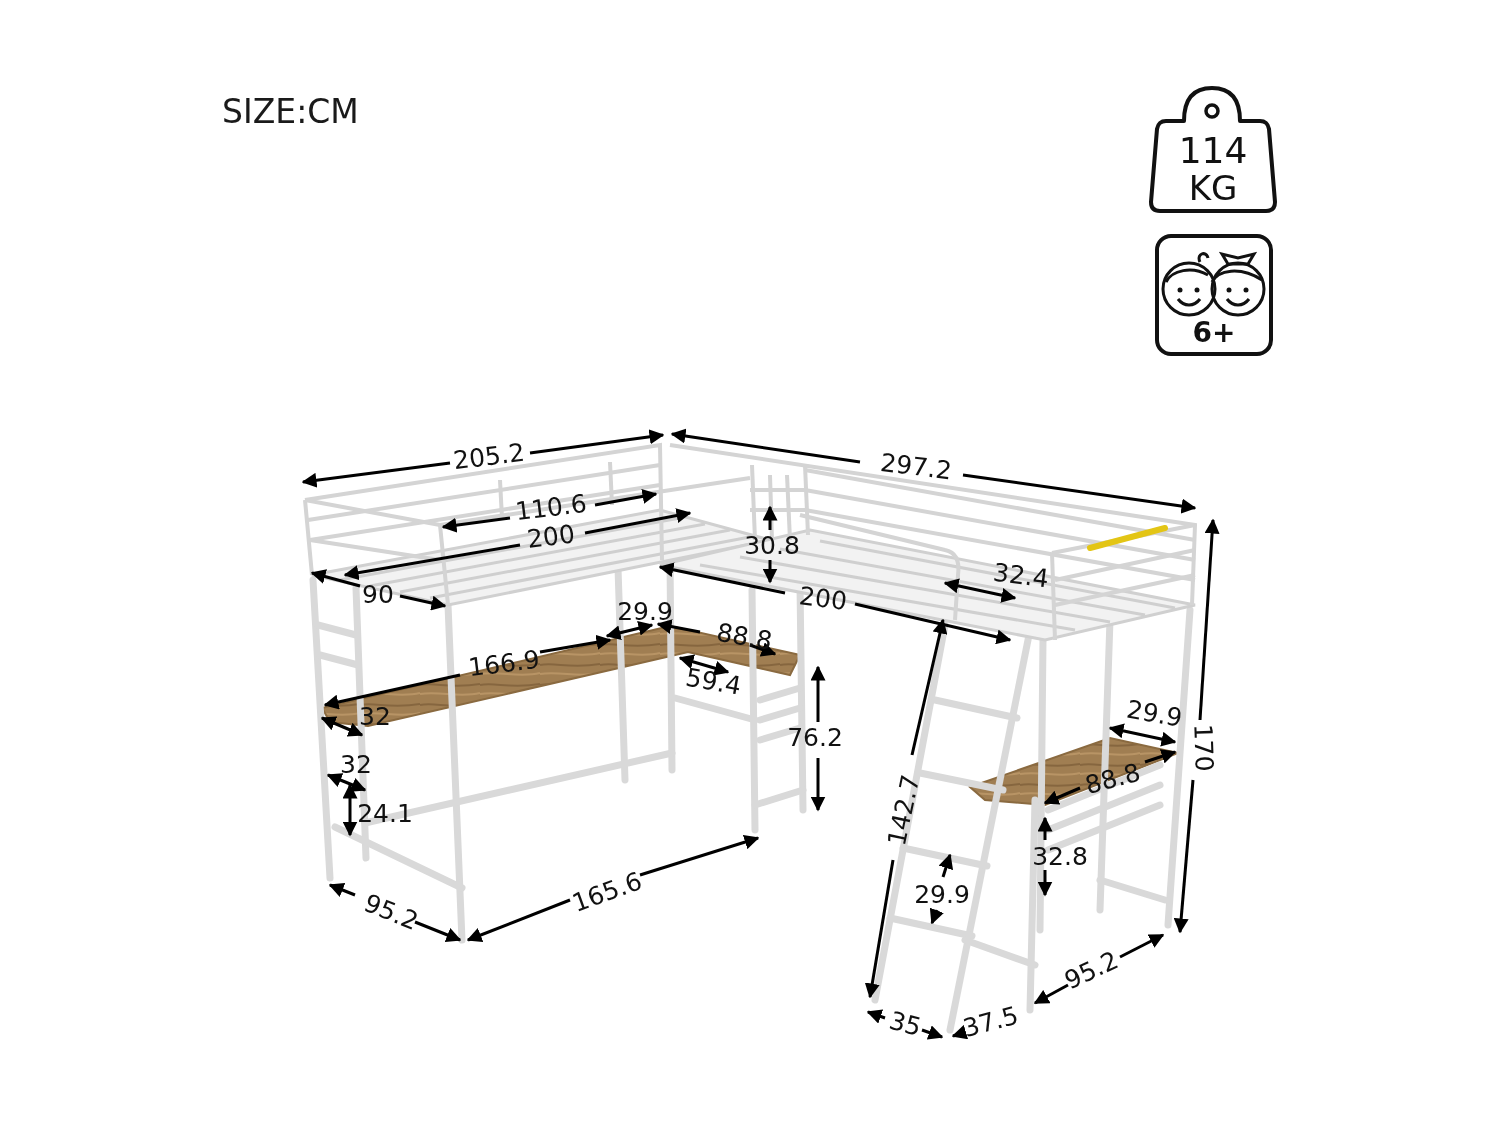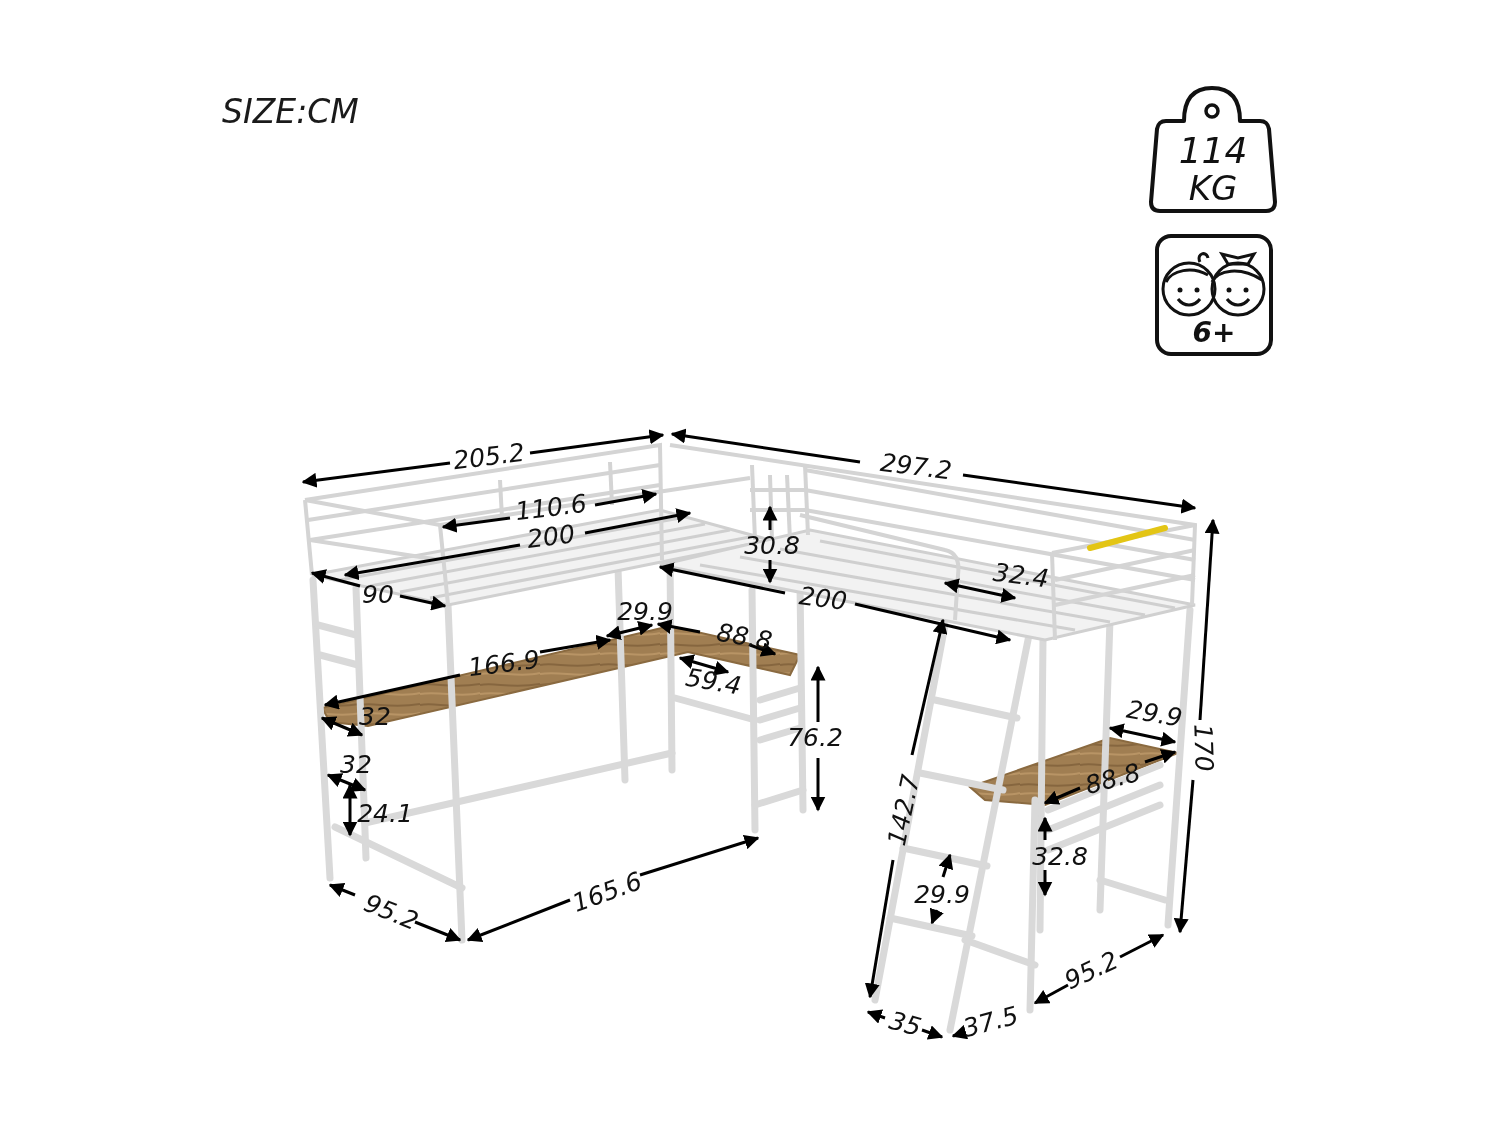--- a/index.html
+++ b/index.html
@@ -1,17 +1,17 @@
 <!DOCTYPE html>
 <html><head>
 <meta charset="utf-8">
 <style>
   html, body { margin:0; padding:0; background:#ffffff; }
   body { width:1500px; height:1125px; position:relative; overflow:hidden; font-family:"DejaVu Sans", sans-serif; }
-  #stage { position:absolute; left:0; top:0; width:1500px; height:1125px;font-style:italic; }
+  #stage { position:absolute; left:0; top:0; width:1500px; height:1125px; }
   .title { position:absolute; left:222px; top:92px; font-size:33px; color:#1a1a1a; font-family:"DejaVu Sans", sans-serif; letter-spacing:0px; }
   svg text { font-family:"DejaVu Sans", sans-serif; fill:#111; }
   .dim { font-size:25px; }
   .frame { stroke:#d9d9d9; stroke-width:7; fill:none; stroke-linecap:round; }
   .rail { stroke:#d4d4d4; stroke-width:4; fill:none; }
   .slat { stroke:#cfcfcf; stroke-width:3; }
   .arrow { stroke:#000; stroke-width:3; fill:none; }
 </style>
 </head>
 <body>

